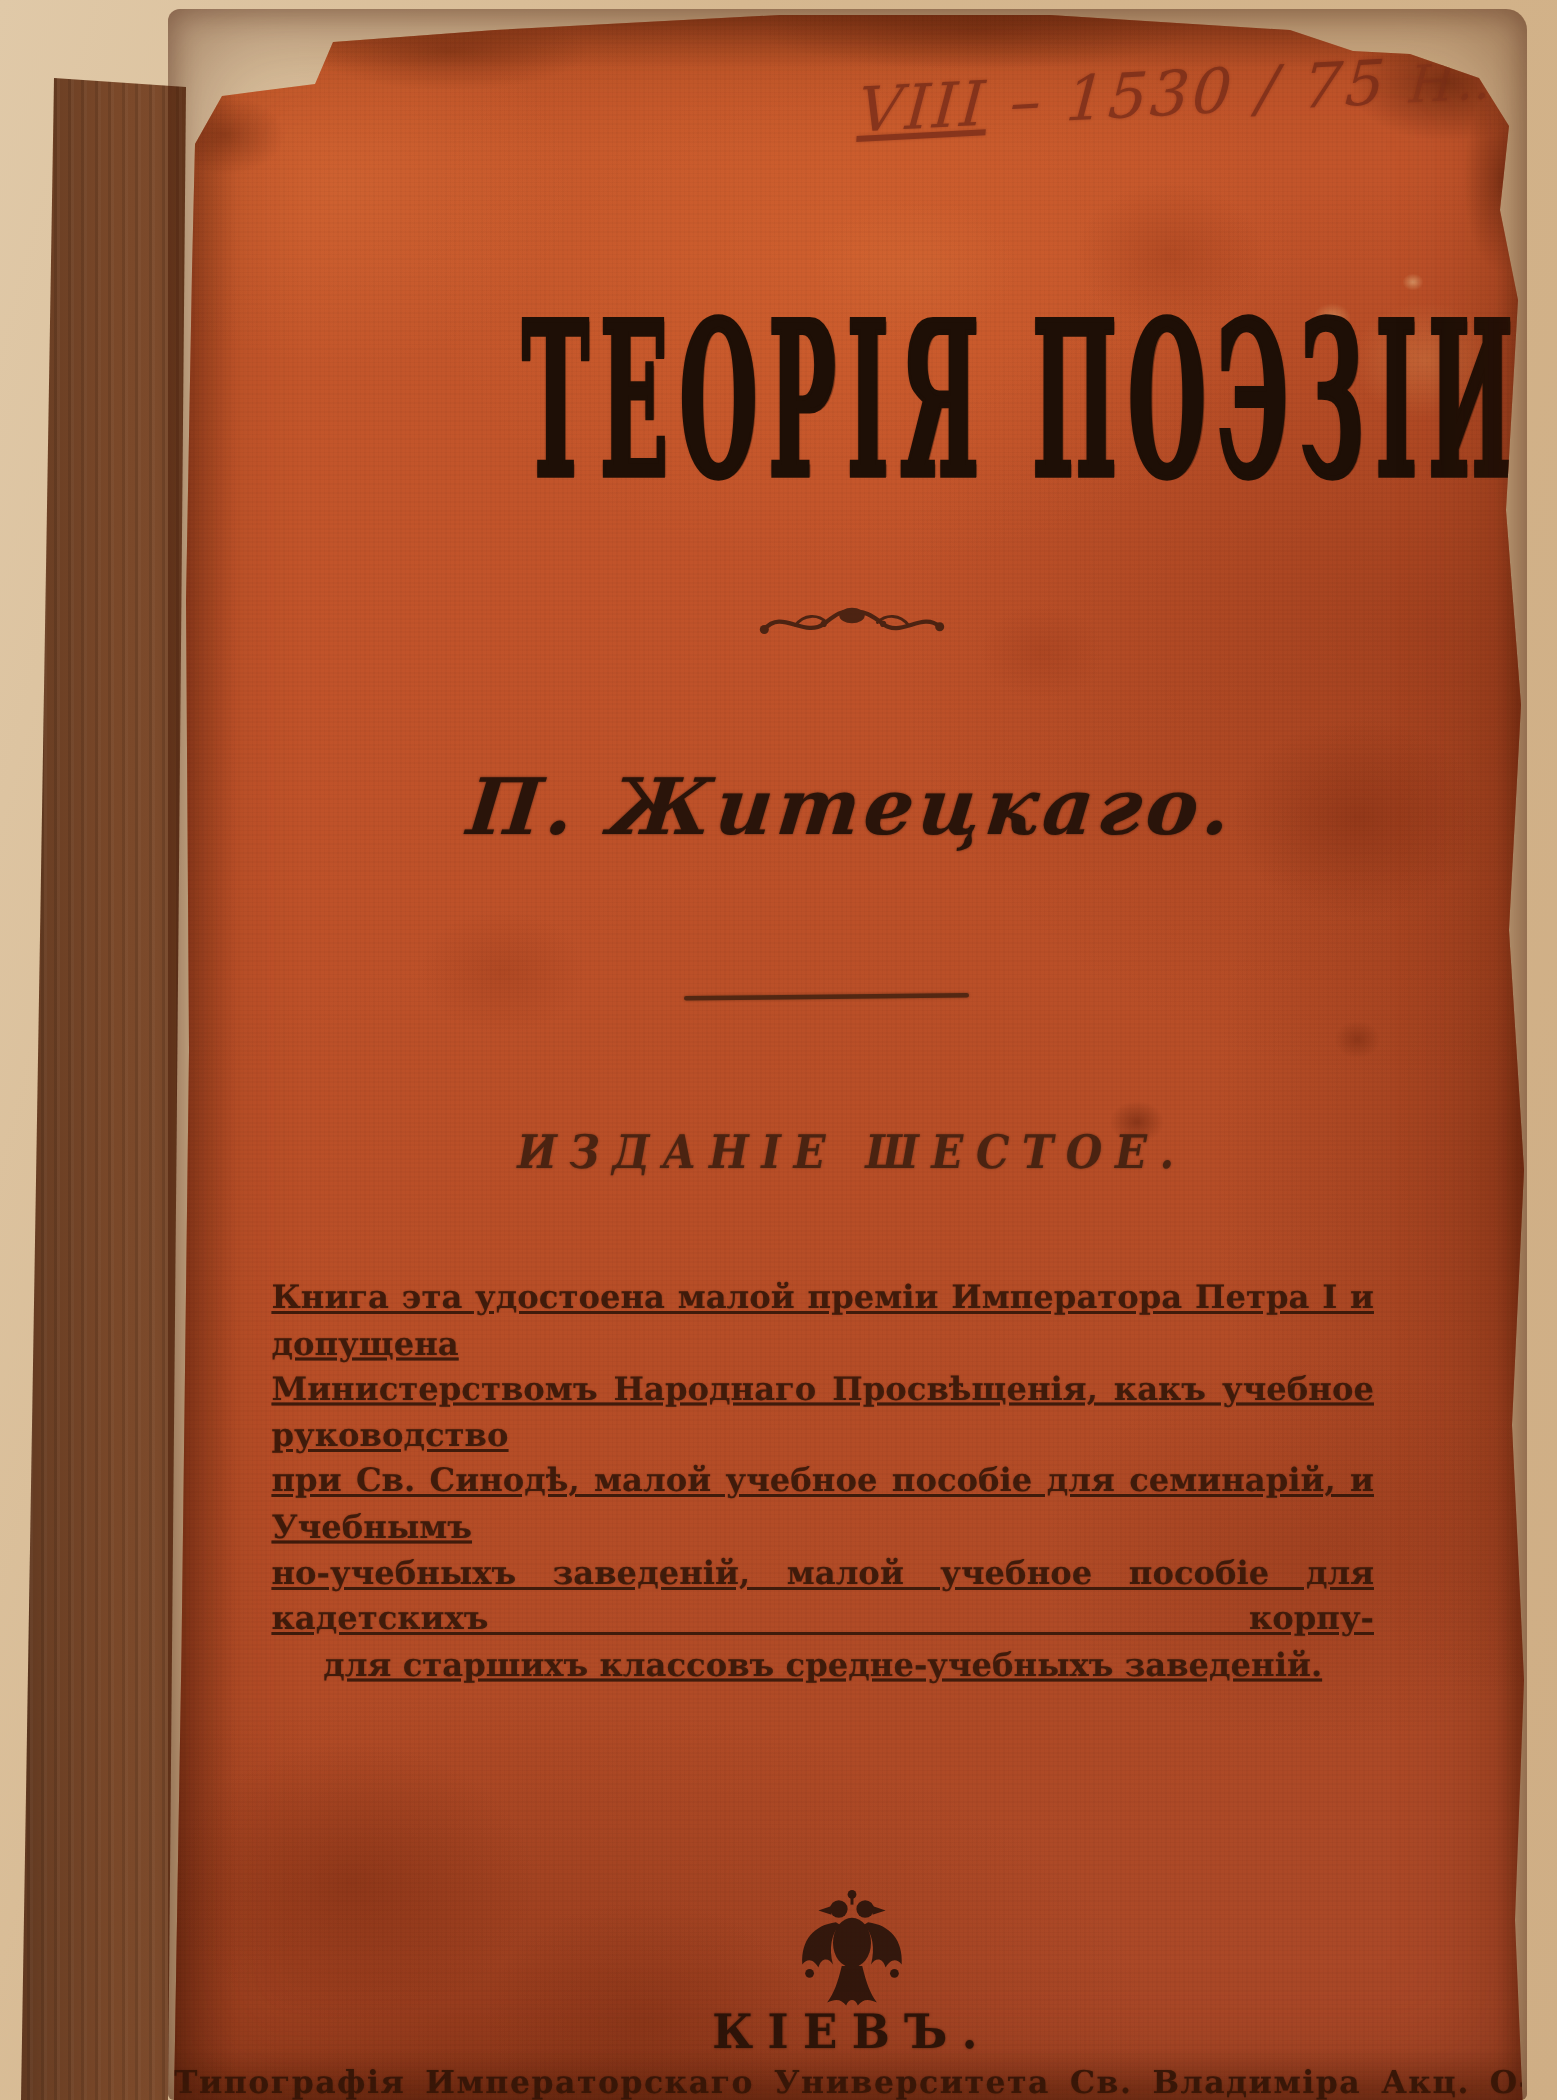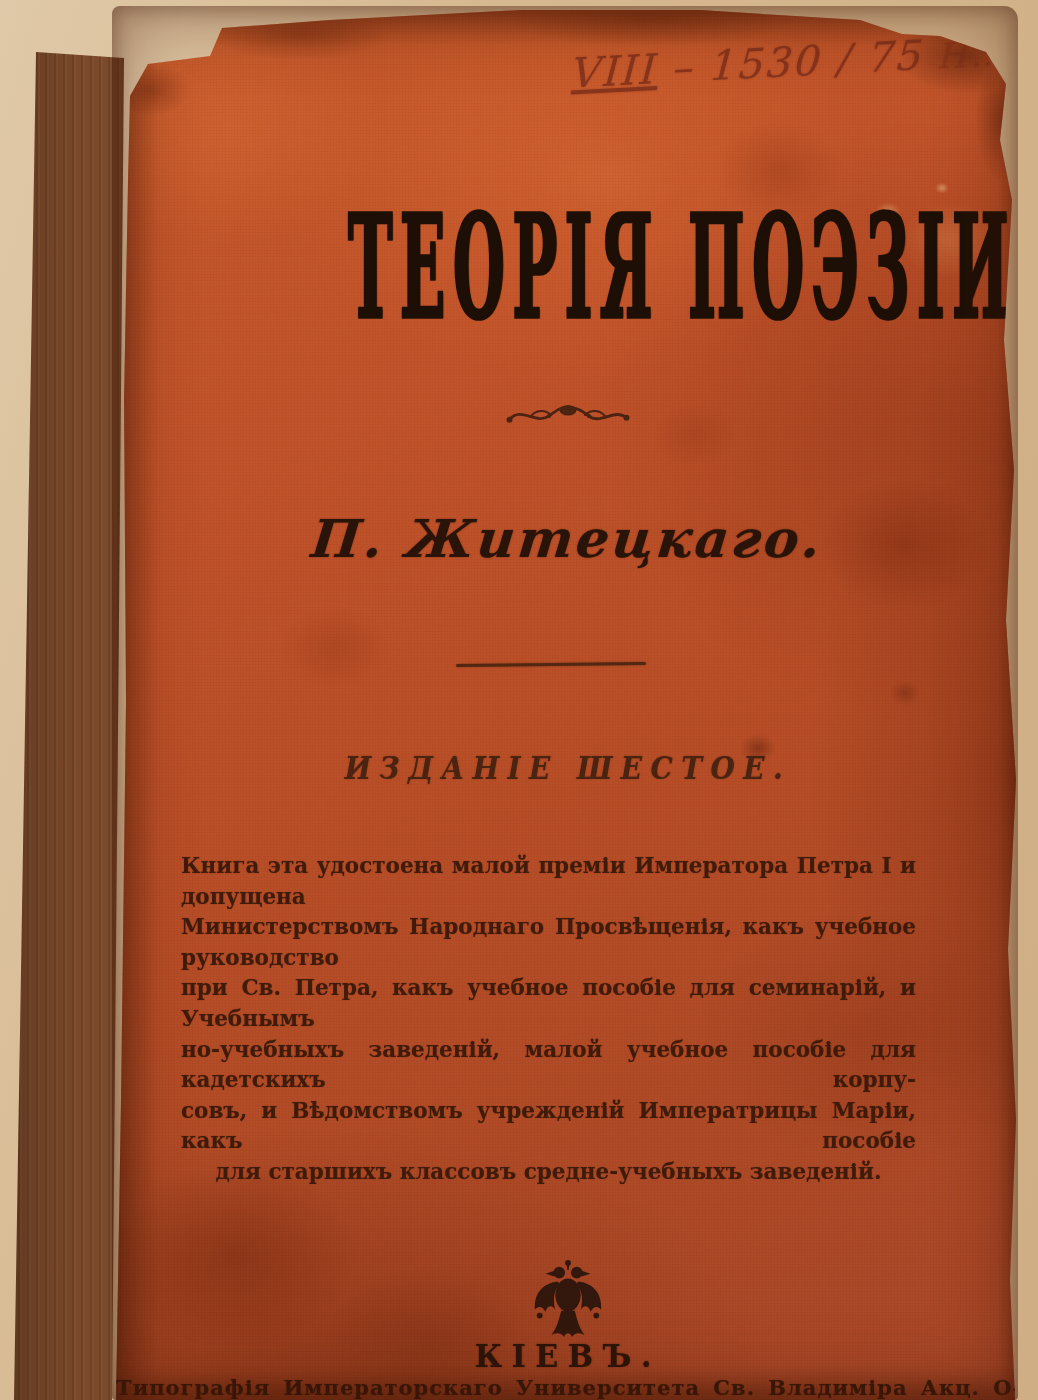--- a/index.html
+++ b/index.html
@@ -106,21 +106,21 @@
   .edition-text{
     display:inline-block; font-weight:bold; font-size:28px; letter-spacing:.30em;
     color:#3c1e0f; opacity:.88; transform:scaleY(1.1);
     text-shadow:0 0 1.5px rgba(60,30,15,.6);
   }
   .blurb{
     position:absolute; left:181px; top:851px; width:735px;
     font-weight:bold; font-size:21.5px; line-height:30.6px;
     color:rgba(56,24,9,.88); text-shadow:0 0 1px rgba(70,30,12,.55);
   }
-  .blurb-line{text-align:justify; text-align-last:justify;}
+  .blurb-line{text-align:justify; text-align-last:justify;text-decoration:underline;}
   .blurb-line.last{text-align:center; text-align-last:center;}
   .emblem{
     position:absolute; left:568px; top:1258px; transform:translateX(-50%);
     opacity:.88; filter:blur(.4px);
   }
   .city-wrap{position:absolute; left:116px; width:904px; top:1338px; text-align:center;text-decoration:underline;}
   .city-text{
     display:inline-block; font-weight:bold; font-size:30px; letter-spacing:.32em;
     color:#2c1409; transform:scaleY(1.05); text-shadow:0 0 1.5px rgba(44,20,9,.7);
   }
@@ -174,23 +174,22 @@
 
     <div class="rule"></div>
 
     <div class="edition-wrap">
       <span class="edition-text">ИЗДАНІЕ ШЕСТОЕ.</span>
     </div>
 
     <div class="blurb">
       <div class="blurb-line">Книга эта удостоена малой преміи Императора Петра I и допущена</div>
       <div class="blurb-line">Министерствомъ Народнаго Просвѣщенія, какъ учебное руководство</div>
-      <div class="blurb-line">при Св. Петра, какъ учебное пособіе для семинарій, и Учебнымъ</div>
+      <div class="blurb-line">при Св. Синодѣ, малой учебное пособіе для семинарій, и Учебнымъ</div>
       <div class="blurb-line">но-учебныхъ заведеній, малой учебное пособіе для кадетскихъ корпу-</div>
-      <div class="blurb-line">совъ, и Вѣдомствомъ учрежденій Императрицы Маріи, какъ пособіе</div>
       <div class="blurb-line last">для старшихъ классовъ средне-учебныхъ заведеній.</div>
     </div>
 
     <div class="emblem">
       <svg width="78" height="82" viewBox="0 0 80 84">
         <g fill="#24120a">
           <circle cx="40" cy="5" r="3"></circle>
           <rect x="39" y="6" width="2" height="6"></rect>
           <circle cx="31" cy="15" r="6"></circle>
           <circle cx="49" cy="15" r="6"></circle>

